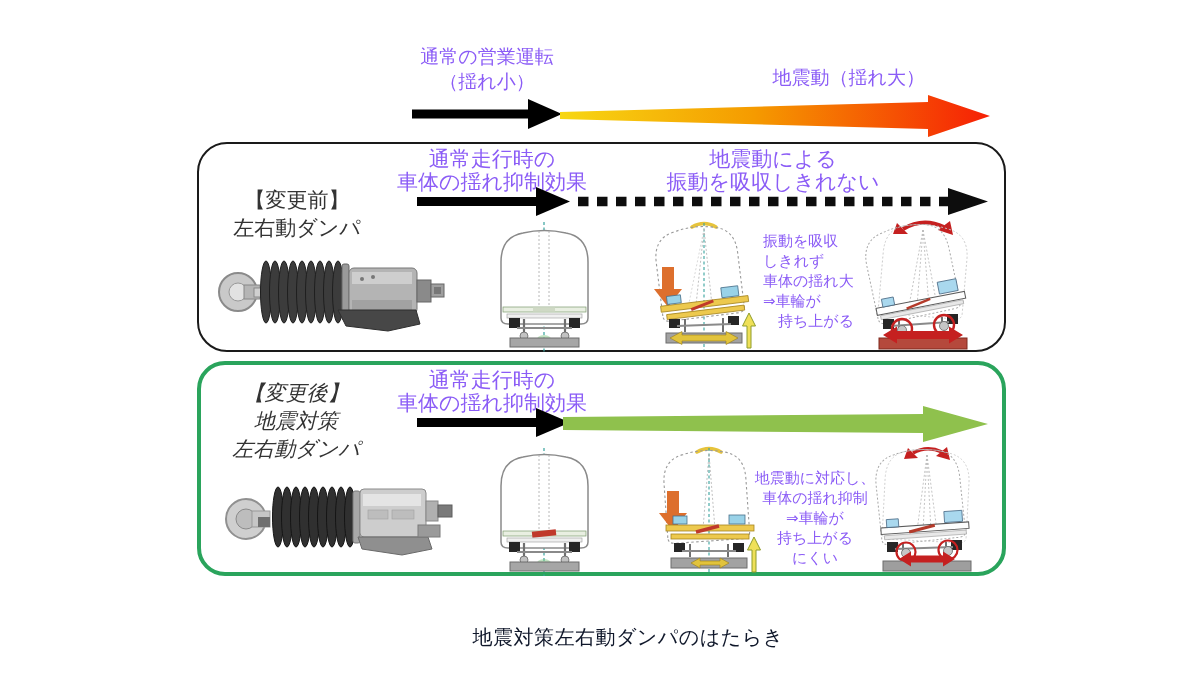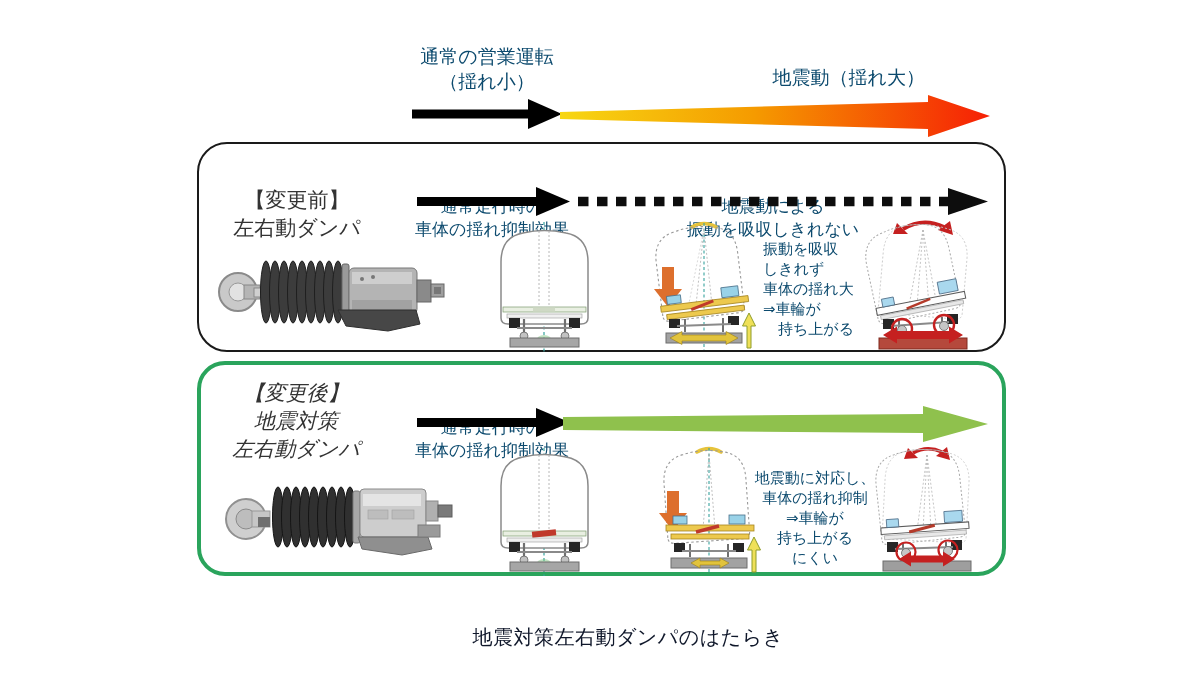--- a/index.html
+++ b/index.html
@@ -6,25 +6,25 @@
   html,body { background:#ffffff; }
   body { font-family:"Liberation Sans","DejaVu Sans",sans-serif; }
   #canvas {
     position:relative; width:1200px; height:675px;
     background:#ffffff; overflow:hidden;
     color:#3c3c3c;
   }
   .abs { position:absolute; }
   .pre { white-space:pre-line; }
   .ctr { text-align:center; }
-  .jp  { color:#0c4a6e; }
+  .jp  { color:#8b5cf6; }
 
   .top-label   { font-size:19px; line-height:25px; }
   .panel-title { font-size:21px; line-height:28px; color:#333; }
-  .effect-label{ font-size:17px; line-height:23px;margin-top:48px; }
+  .effect-label{ font-size:21px; line-height:23px; }
   .note-label  { font-size:15px; line-height:20px; }
   .caption     { font-size:20px; letter-spacing:0.5px; color:#0f172a;text-align:center; }
 
   .panel {
     position:absolute; left:197px; width:809px; background:#fff;
   }
   .panel.before {
     top:142px; height:210px;
     border:2px solid #1a1a1a; border-radius:30px;
   }
@@ -145,21 +145,21 @@
     <rect x="28" y="102" width="11" height="9" fill="#262626"></rect>
     <rect x="87" y="99" width="11" height="9" fill="#262626"></rect>
     <line x1="44" y1="102" x2="44" y2="115" stroke="#707070" stroke-width="2"></line>
     <line x1="82" y1="101" x2="82" y2="115" stroke="#707070" stroke-width="2"></line>
     <line x1="36" y1="109" x2="90" y2="107" stroke="#8a8a8a" stroke-width="2"></line>
     <rect x="25" y="116" width="76" height="10" fill="#a2a2a2" stroke="#6d6d6d"></rect>
     <polygon points="29,121 41,114.5 41,118 85,118 85,114.5 97,121 85,127.5 85,124 41,124 41,127.5" fill="#e2c33c" stroke="#9b7d14" stroke-width="0.6"></polygon>
     <polygon points="106,131 106,109 101.5,109 108,96 114.5,109 110,109 110,131" fill="#efe058" stroke="#8f9c2b" stroke-width="1"></polygon>
   </svg>
 
-  <div class="abs note-label pre jp" style="left:763px; top:239px; width:118px;">振動を吸収
+  <div class="abs note-label pre jp" style="left:763px; top:231px; width:118px;">振動を吸収
 しきれず
 車体の揺れ大
 ⇒車輪が
 　持ち上がる</div>
 
   <svg class="abs" style="left:857px; top:214px;" width="133" height="138" viewBox="0 0 133 138">
     <path d="M46,15 Q66,3 87,13" stroke="#c52020" stroke-width="4" fill="none"></path>
     <polygon points="40,9 51,20 36,20" fill="#c52020"></polygon>
     <polygon points="93,7 96,21 81,16" fill="#c52020"></polygon>
     <line x1="66" y1="16" x2="52" y2="92" stroke="#b5b5b5" stroke-width="0.8" stroke-dasharray="2 2"></line>

